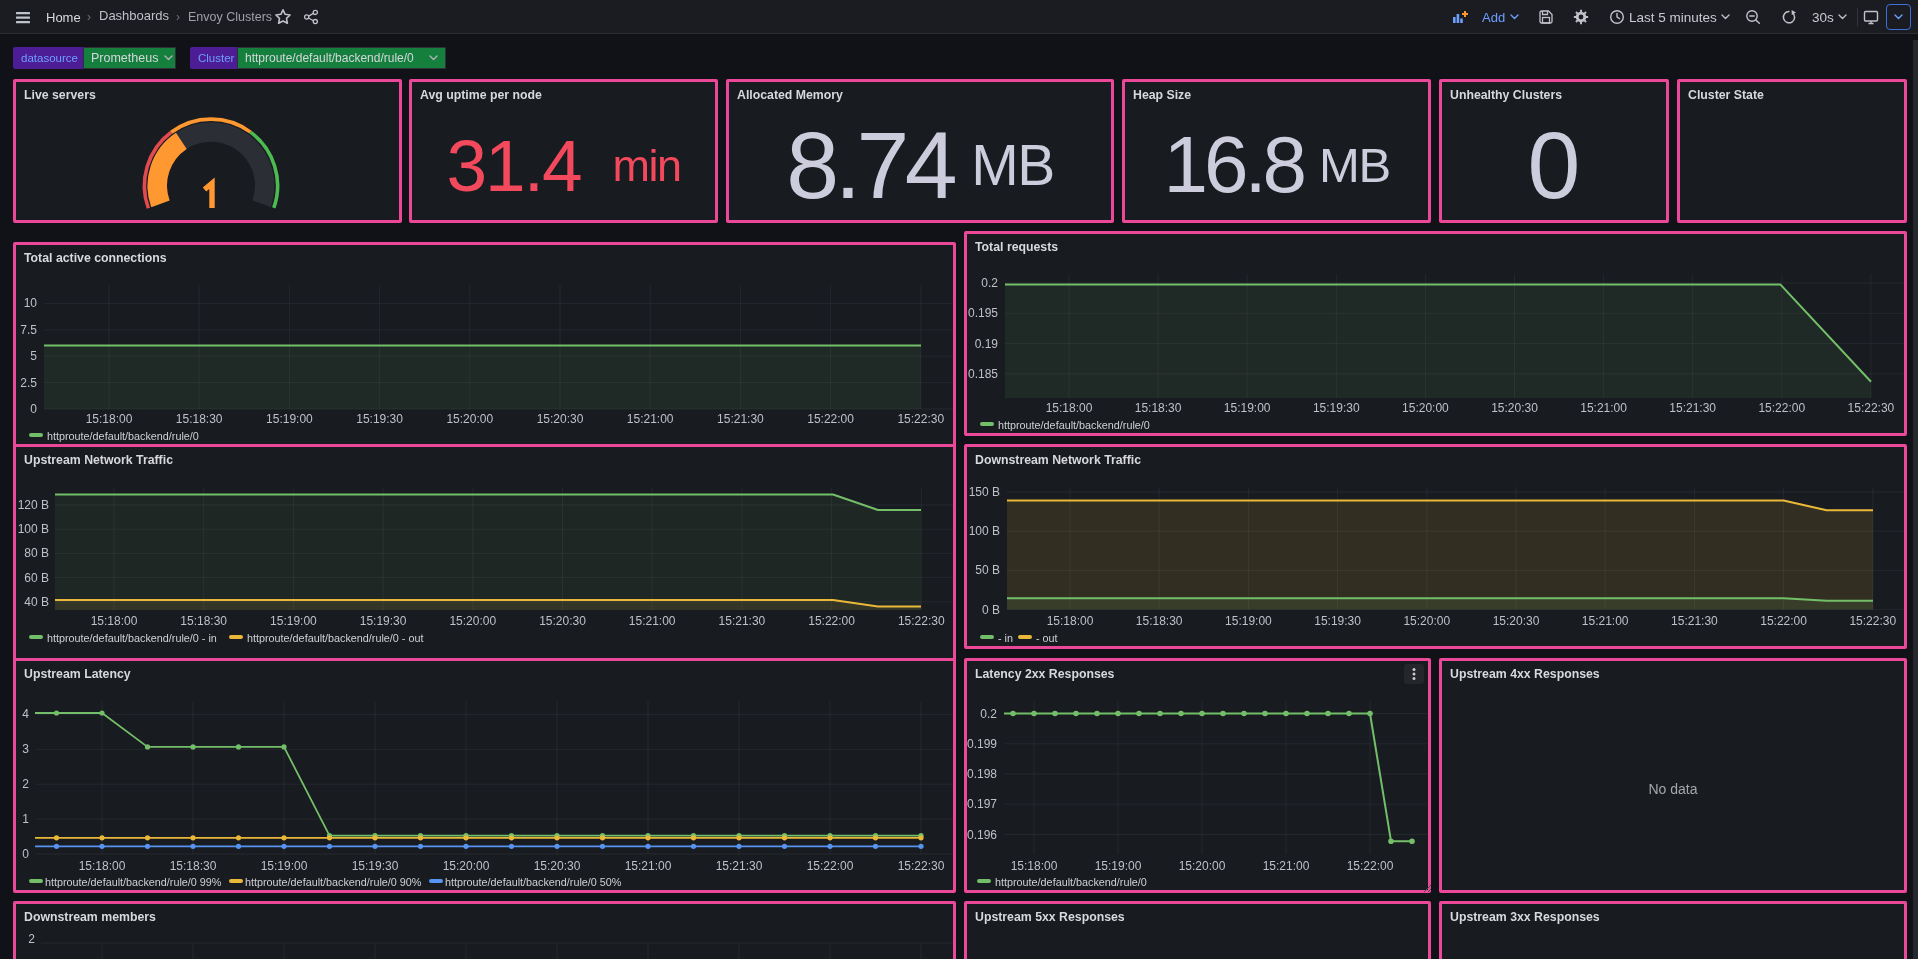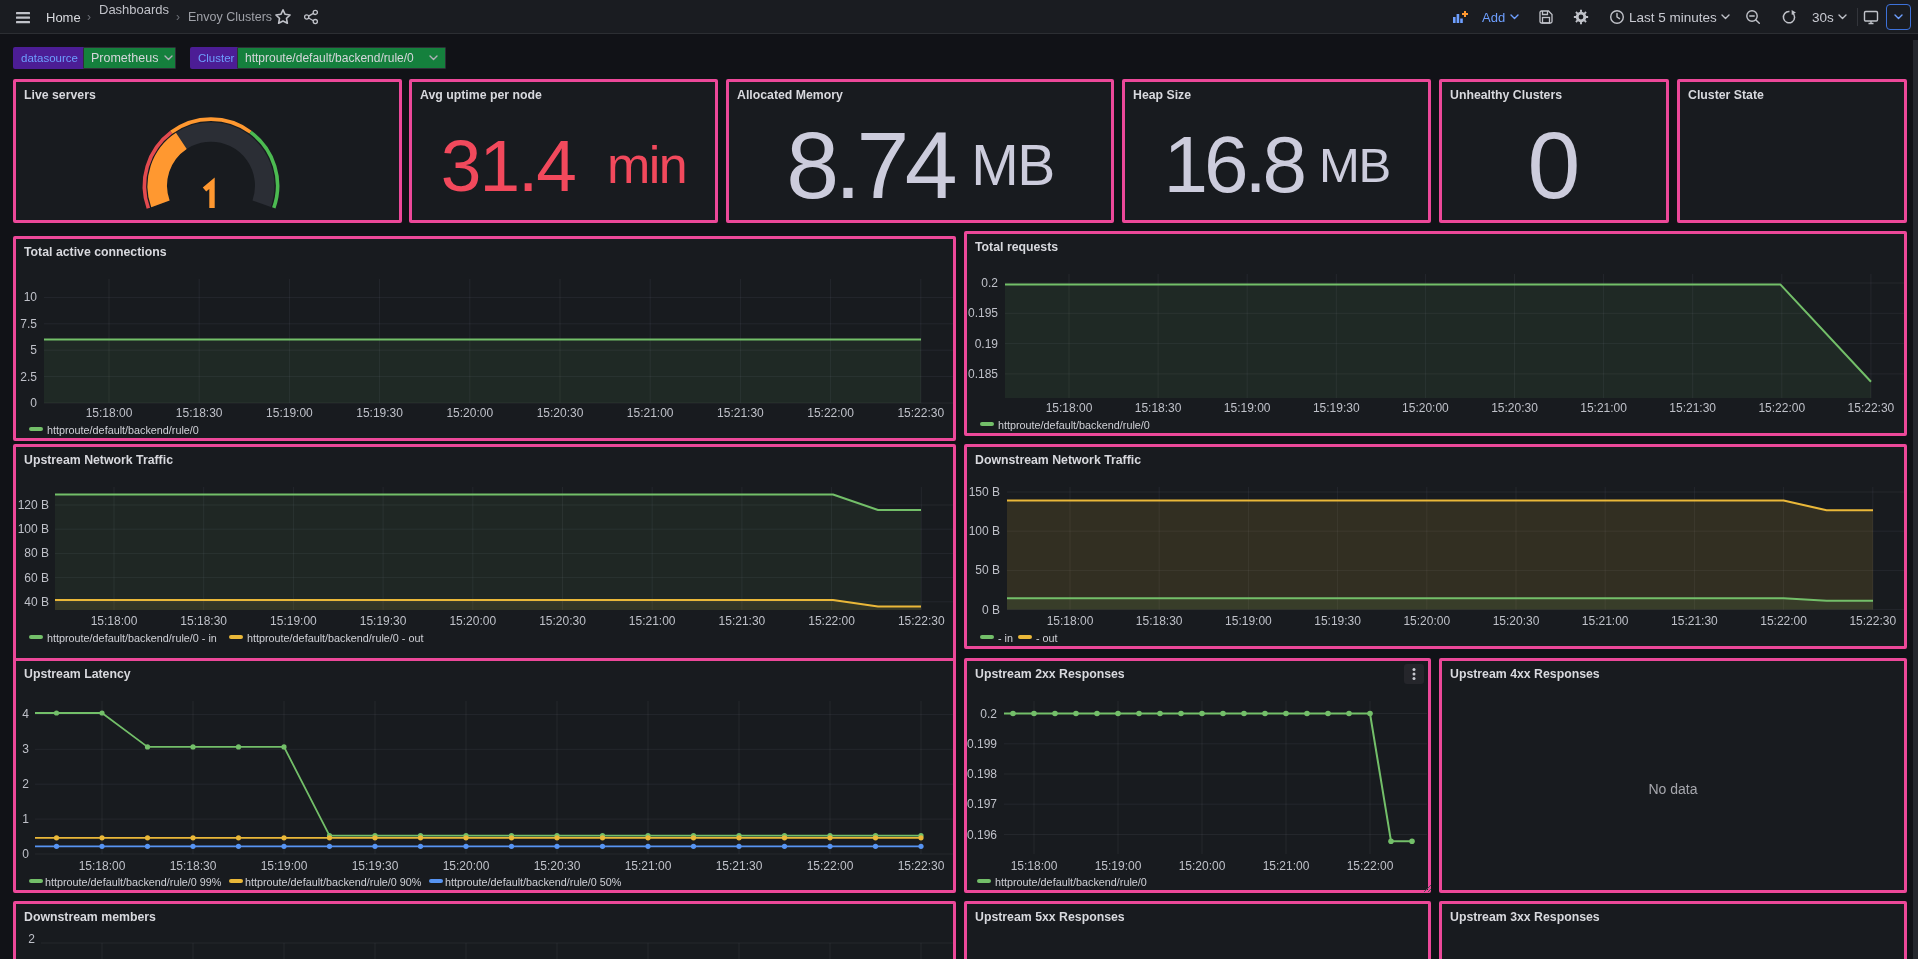--- a/index.html
+++ b/index.html
@@ -12,21 +12,21 @@
 .sel{position:absolute;top:47px;height:22px;border:1px solid #2e3036;border-radius:1px;color:#d5d6db;font-size:13px;line-height:20px;padding:0 7px;background:#15803d}
 </style></head><body>
 <div class="topbar"></div>
 <svg style="position:absolute;left:15px;top:9px" width="16" height="16" viewBox="0 0 16 16" fill="none">
     <rect x="1" y="3.0" width="14" height="2.2" rx="0.5" fill="#c0c2c9"></rect>
     <rect x="1" y="7.5" width="14" height="2.2" rx="0.5" fill="#c0c2c9"></rect>
     <rect x="1" y="12.0" width="14" height="2.2" rx="0.5" fill="#c0c2c9"></rect>
   </svg>
 <div class="tt" style="left:46px;color:#d9dadf;font-weight:500;font-size:13px;top:10px">Home</div>
 <div class="tt" style="left:87px;color:#6e7077;font-size:12px;top:10px">›</div>
-<div class="tt" style="left:99px;color:#c0c1c8;font-size:13px;top:2px">Dashboards</div>
+<div class="tt" style="left:99px;color:#c0c1c8;font-size:13px;top:8px">Dashboards</div>
 <div class="tt" style="left:176px;color:#6e7077;font-size:12px;top:10px">›</div>
 <div class="tt" style="left:188px;color:#9fa1a8;font-size:12.5px;top:10px">Envoy Clusters</div>
 <svg style="position:absolute;left:274px;top:8px" width="18" height="18" viewBox="0 0 16 16" fill="none">
     <path d="M8 1.6 L9.9 5.6 L14.3 6.2 L11.1 9.2 L11.9 13.6 L8 11.5 L4.1 13.6 L4.9 9.2 L1.7 6.2 L6.1 5.6 Z" stroke="#c0c2c9" stroke-width="1.4" stroke-linejoin="round" fill="none"></path>
   </svg>
 <svg style="position:absolute;left:303px;top:9px" width="16" height="16" viewBox="0 0 16 16" fill="none">
     <circle cx="12.3" cy="3.4" r="2.1" stroke="#c0c2c9" stroke-width="1.3"></circle>
     <circle cx="3.7" cy="8" r="2.1" stroke="#c0c2c9" stroke-width="1.3"></circle>
     <circle cx="12.3" cy="12.6" r="2.1" stroke="#c0c2c9" stroke-width="1.3"></circle>
     <path d="M5.6 7.1 L10.4 4.4 M5.6 9 L10.4 11.7" stroke="#c0c2c9" stroke-width="1.3"></path>
@@ -97,21 +97,21 @@
       <path d="M 234.52 50.09 A 66.60 66.60 0 0 1 257.78 125.93" fill="none" stroke="#4cbb51" stroke-width="3.6" stroke-linecap="butt"></path>
       <path d="M 144.43 121.91 A 53.75 53.75 0 1 1 245.67 121.64" fill="none" stroke="#2b2e35" stroke-width="19.5" stroke-linecap="butt"></path>
       <path d="M 144.43 121.91 A 53.75 53.75 0 0 1 165.33 58.88" fill="none" stroke="#ff9830" stroke-width="19.5" stroke-linecap="butt"></path>
       <path d="M 188.5 107.5 L 196 101.2 L 196 126" fill="none" stroke="#ff9830" stroke-width="5.4"></path>
     </svg>
   </div>
 <div class="p" style="left:409px;top:79px;width:309px;height:144px">
     <div class="pt">Avg uptime per node</div>
     <div class="sv" style="color:#f2495c">
       <span style="font-size:73px;letter-spacing:-2px">31.4</span>
-      <span style="font-size:52px;letter-spacing:-1.5px;margin-left:32px">min</span>
+      <span style="font-size:45px;letter-spacing:-1.5px;margin-left:32px">min</span>
     </div>
   </div>
 <div class="p" style="left:726px;top:79px;width:388px;height:144px">
     <div class="pt">Allocated Memory</div>
     <div class="sv" style="color:#ccccdc">
       <span style="font-size:95px;letter-spacing:-4.5px">8.74</span>
       <span style="font-size:57px;letter-spacing:-1.5px;margin-left:18px">MB</span>
     </div>
   </div>
 <div class="p" style="left:1122px;top:79px;width:309px;height:144px">
@@ -123,21 +123,21 @@
   </div>
 <div class="p" style="left:1439px;top:79px;width:230px;height:144px">
     <div class="pt">Unhealthy Clusters</div>
     <div class="sv" style="color:#ccccdc">
       <span style="font-size:95px;letter-spacing:0px">0</span>
     </div>
   </div>
 <div class="p" style="left:1677px;top:79px;width:230px;height:144px">
     <div class="pt">Cluster State</div>
   </div>
-<div class="p" style="left:13px;top:236px;width:943px;height:205px">
+<div class="p" style="left:13px;top:242px;width:943px;height:205px">
     <div class="pt">Total active connections</div>
     <svg width="943" height="205" viewBox="0 0 943 205" font-family="Liberation Sans, sans-serif" style="position:absolute;left:0;top:0">
       <line x1="93.0" y1="40" x2="93.0" y2="164" stroke="rgba(204,204,220,0.07)" stroke-width="1"></line>
       <line x1="183.2" y1="40" x2="183.2" y2="164" stroke="rgba(204,204,220,0.07)" stroke-width="1"></line>
       <line x1="273.4" y1="40" x2="273.4" y2="164" stroke="rgba(204,204,220,0.07)" stroke-width="1"></line>
       <line x1="363.6" y1="40" x2="363.6" y2="164" stroke="rgba(204,204,220,0.07)" stroke-width="1"></line>
       <line x1="453.8" y1="40" x2="453.8" y2="164" stroke="rgba(204,204,220,0.07)" stroke-width="1"></line>
       <line x1="544.0" y1="40" x2="544.0" y2="164" stroke="rgba(204,204,220,0.07)" stroke-width="1"></line>
       <line x1="634.2" y1="40" x2="634.2" y2="164" stroke="rgba(204,204,220,0.07)" stroke-width="1"></line>
       <line x1="724.4" y1="40" x2="724.4" y2="164" stroke="rgba(204,204,220,0.07)" stroke-width="1"></line>
@@ -388,21 +388,21 @@
       <text x="905.0" y="204.5" font-size="12" fill="#bfc1c9" text-anchor="middle" dominant-baseline="central">15:22:30</text>
       <rect x="13" y="218" width="14" height="4" rx="2" fill="#73bf69"></rect>
       <text x="29" y="220.5" font-size="10.8" fill="#d0d1d7" dominant-baseline="central">httproute/default/backend/rule/0 99%</text>
       <rect x="213" y="218" width="14" height="4" rx="2" fill="#eab839"></rect>
       <text x="229" y="220.5" font-size="10.8" fill="#d0d1d7" dominant-baseline="central">httproute/default/backend/rule/0 90%</text>
       <rect x="413" y="218" width="14" height="4" rx="2" fill="#5794f2"></rect>
       <text x="429" y="220.5" font-size="10.8" fill="#d0d1d7" dominant-baseline="central">httproute/default/backend/rule/0 50%</text>
     </svg>
   </div>
 <div class="p" style="left:964px;top:658px;width:467px;height:235px">
-    <div class="pt">Upstream 2xx Responses</div>
+    <div class="pt">Latency 2xx Responses</div>
     <svg width="467" height="235" viewBox="0 0 467 235" font-family="Liberation Sans, sans-serif" style="position:absolute;left:0;top:0">
       <line x1="67.0" y1="40" x2="67.0" y2="193" stroke="rgba(204,204,220,0.07)" stroke-width="1"></line>
       <line x1="151.0" y1="40" x2="151.0" y2="193" stroke="rgba(204,204,220,0.07)" stroke-width="1"></line>
       <line x1="235.0" y1="40" x2="235.0" y2="193" stroke="rgba(204,204,220,0.07)" stroke-width="1"></line>
       <line x1="319.0" y1="40" x2="319.0" y2="193" stroke="rgba(204,204,220,0.07)" stroke-width="1"></line>
       <line x1="403.0" y1="40" x2="403.0" y2="193" stroke="rgba(204,204,220,0.07)" stroke-width="1"></line>
       <line x1="37" y1="52.5" x2="460" y2="52.5" stroke="rgba(204,204,220,0.07)" stroke-width="1"></line>
       <text x="30" y="52.5" font-size="12" fill="#bfc1c9" text-anchor="end" dominant-baseline="central">0.2</text>
       <line x1="37" y1="82.8" x2="460" y2="82.8" stroke="rgba(204,204,220,0.07)" stroke-width="1"></line>
       <text x="30" y="82.8" font-size="12" fill="#bfc1c9" text-anchor="end" dominant-baseline="central">0.199</text>

